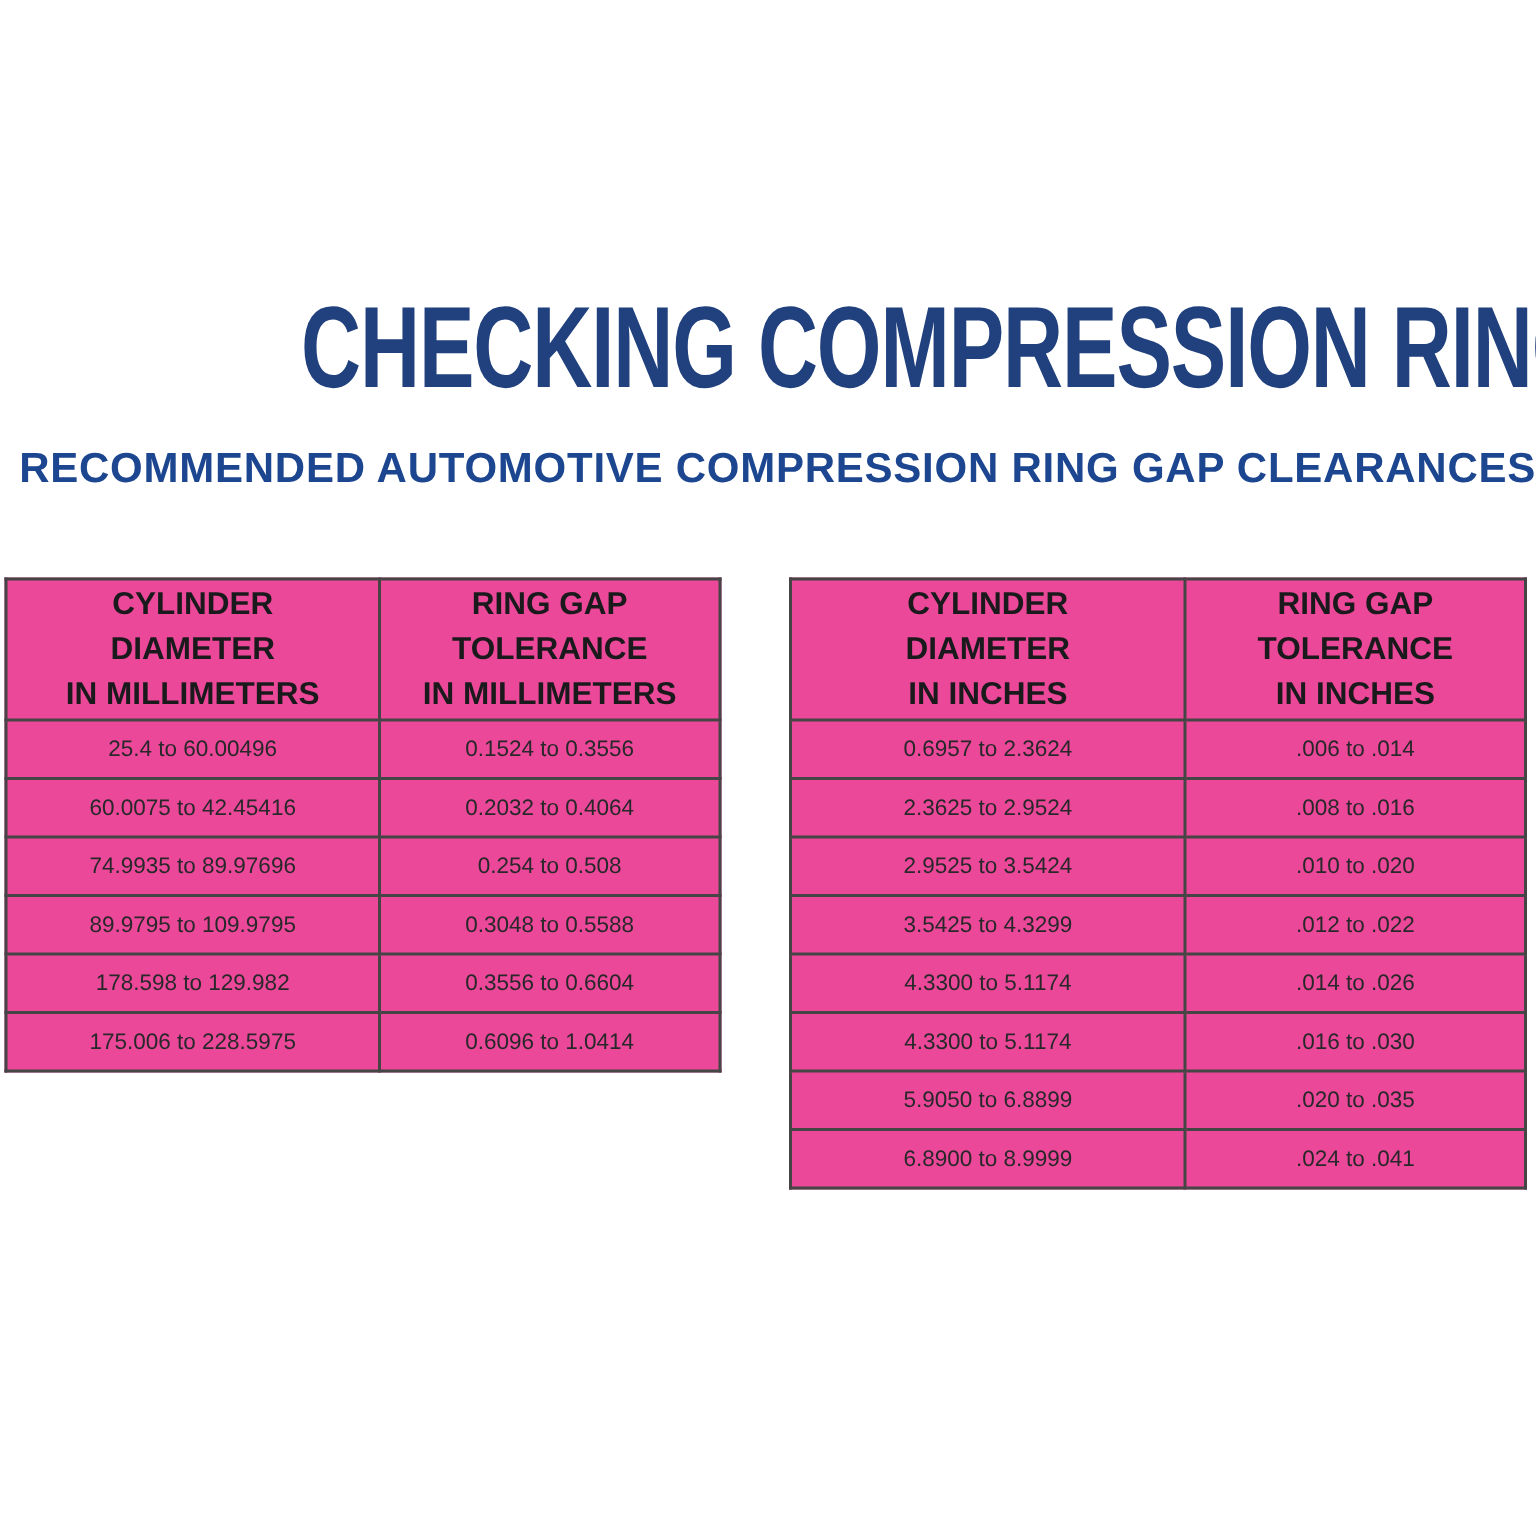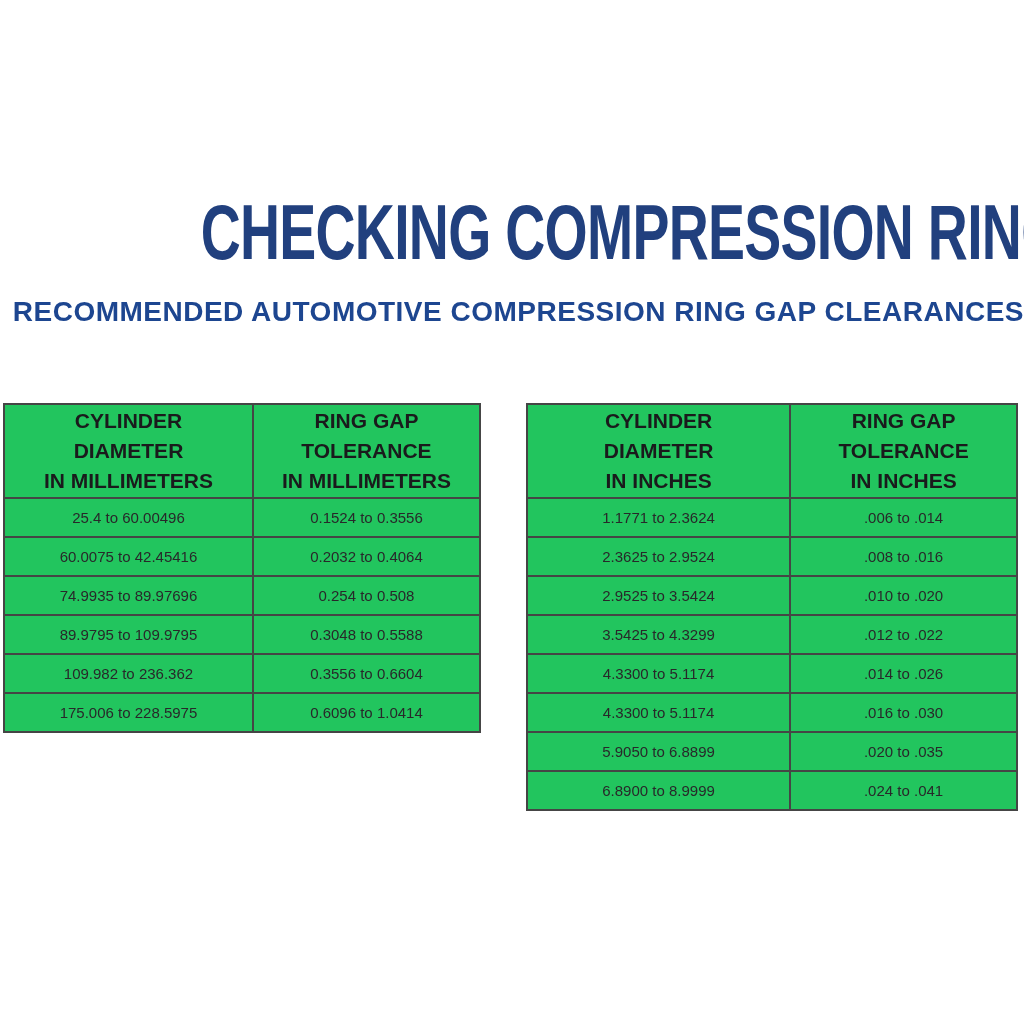--- a/index.html
+++ b/index.html
@@ -47,24 +47,24 @@
     margin: 0;
     text-align: right;
     font-size: 28px;
     font-weight: bold;
     letter-spacing: 0.5px;
     color: #1d4690;
     white-space: nowrap;
   }
   table.spec {
     position: absolute;
-    top: 403px;
+    top: 385px;
     border-collapse: collapse;
     table-layout: fixed;
-    background: #22c55e;
+    background: #ec4899;
   }
   table.spec.mm { left: 3px;   width: 478px; }
   table.spec.in { left: 526px; width: 492px; }
   table.spec th, table.spec td {
     border: 2px solid #454545;
     text-align: center;
     vertical-align: middle;
     padding: 0;
   }
   table.spec th {
@@ -122,21 +122,21 @@
         </tr>
         <tr>
           <td>74.9935 to 89.97696</td>
           <td>0.254 to 0.508</td>
         </tr>
         <tr>
           <td>89.9795 to 109.9795</td>
           <td>0.3048 to 0.5588</td>
         </tr>
         <tr>
-          <td>109.982 to 236.362</td>
+          <td>178.598 to 129.982</td>
           <td>0.3556 to 0.6604</td>
         </tr>
         <tr>
           <td>175.006 to 228.5975</td>
           <td>0.6096 to 1.0414</td>
         </tr>
       </tbody>
   </table>
 
   <table class="spec in">
@@ -149,21 +149,21 @@
         <th>CYLINDER
 DIAMETER
 IN INCHES</th>
         <th>RING GAP
 TOLERANCE
 IN INCHES</th>
       </tr>
     </thead>
     <tbody>
         <tr>
-          <td>1.1771 to 2.3624</td>
+          <td>0.6957 to 2.3624</td>
           <td>.006 to .014</td>
         </tr>
         <tr>
           <td>2.3625 to 2.9524</td>
           <td>.008 to .016</td>
         </tr>
         <tr>
           <td>2.9525 to 3.5424</td>
           <td>.010 to .020</td>
         </tr>

